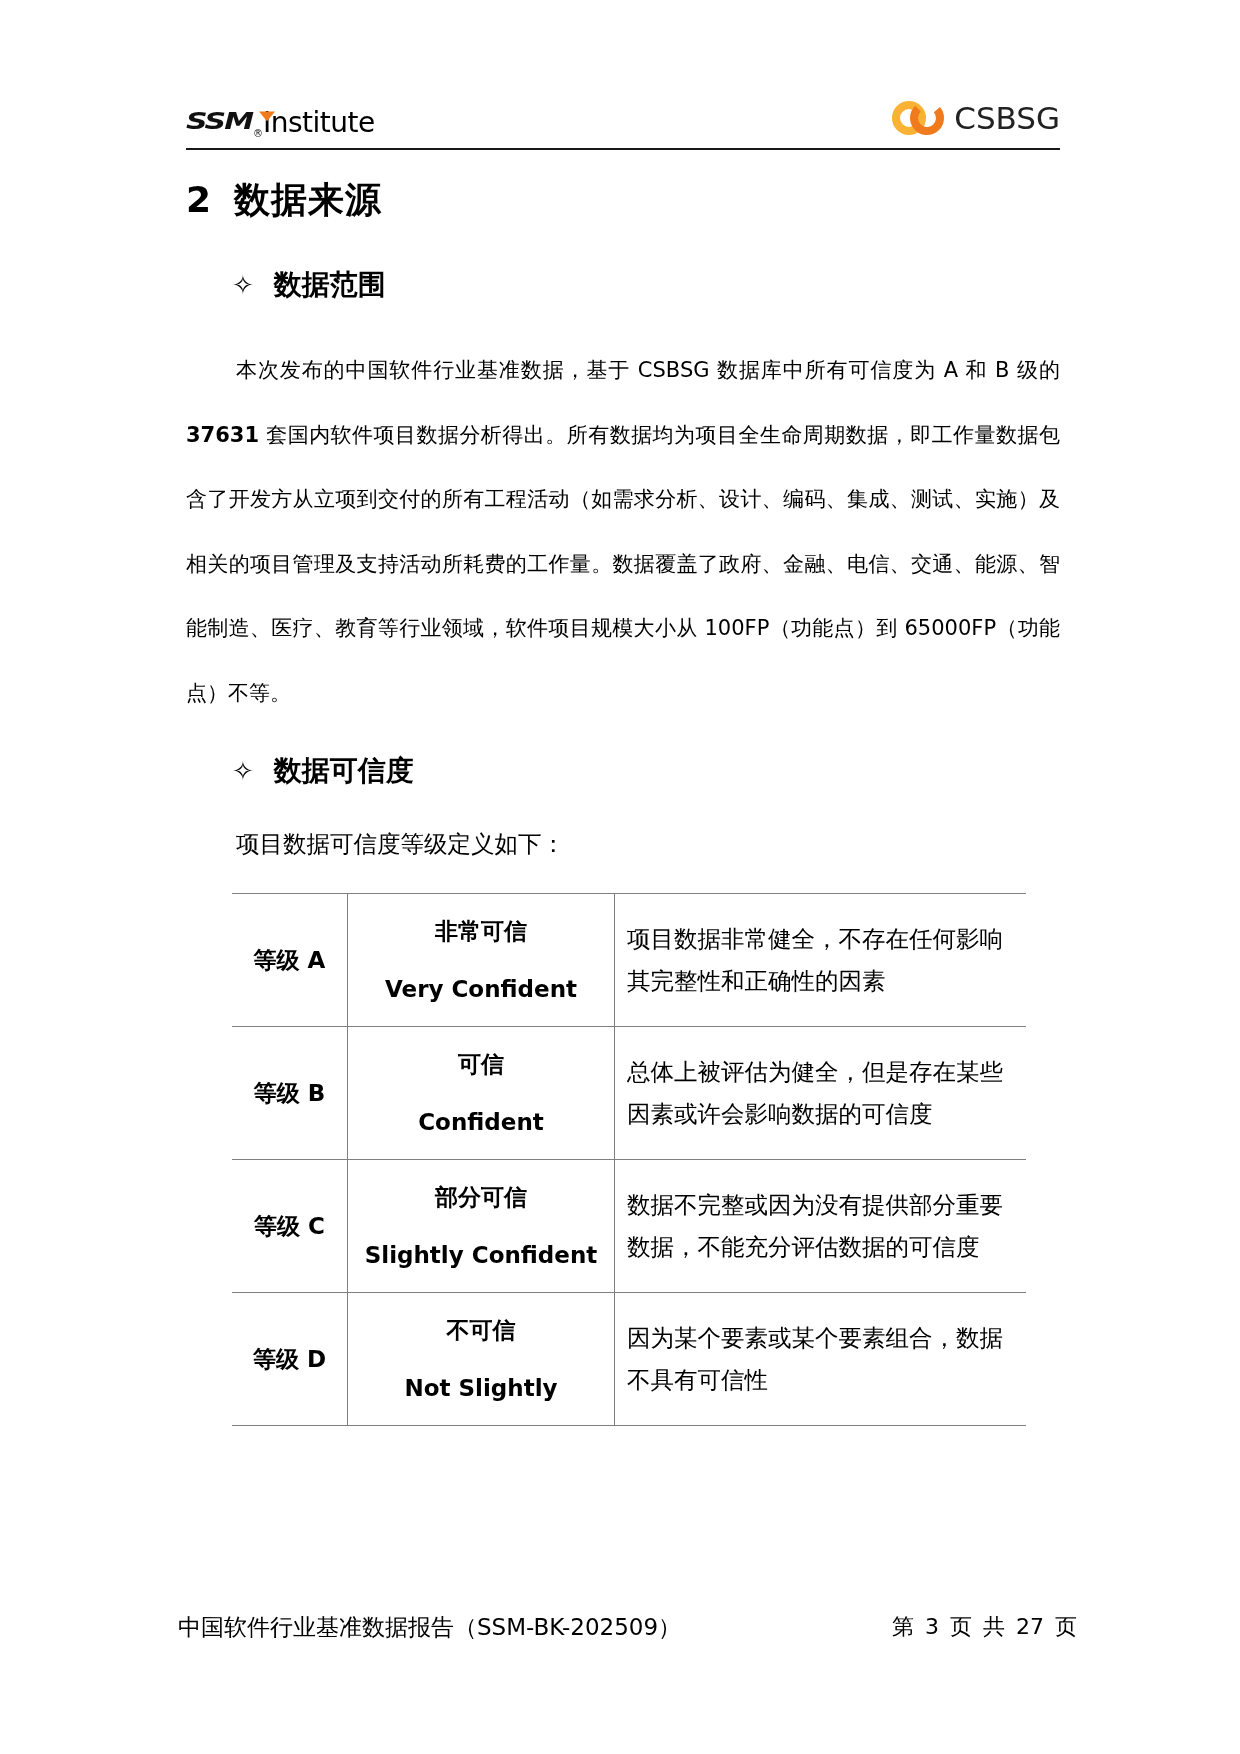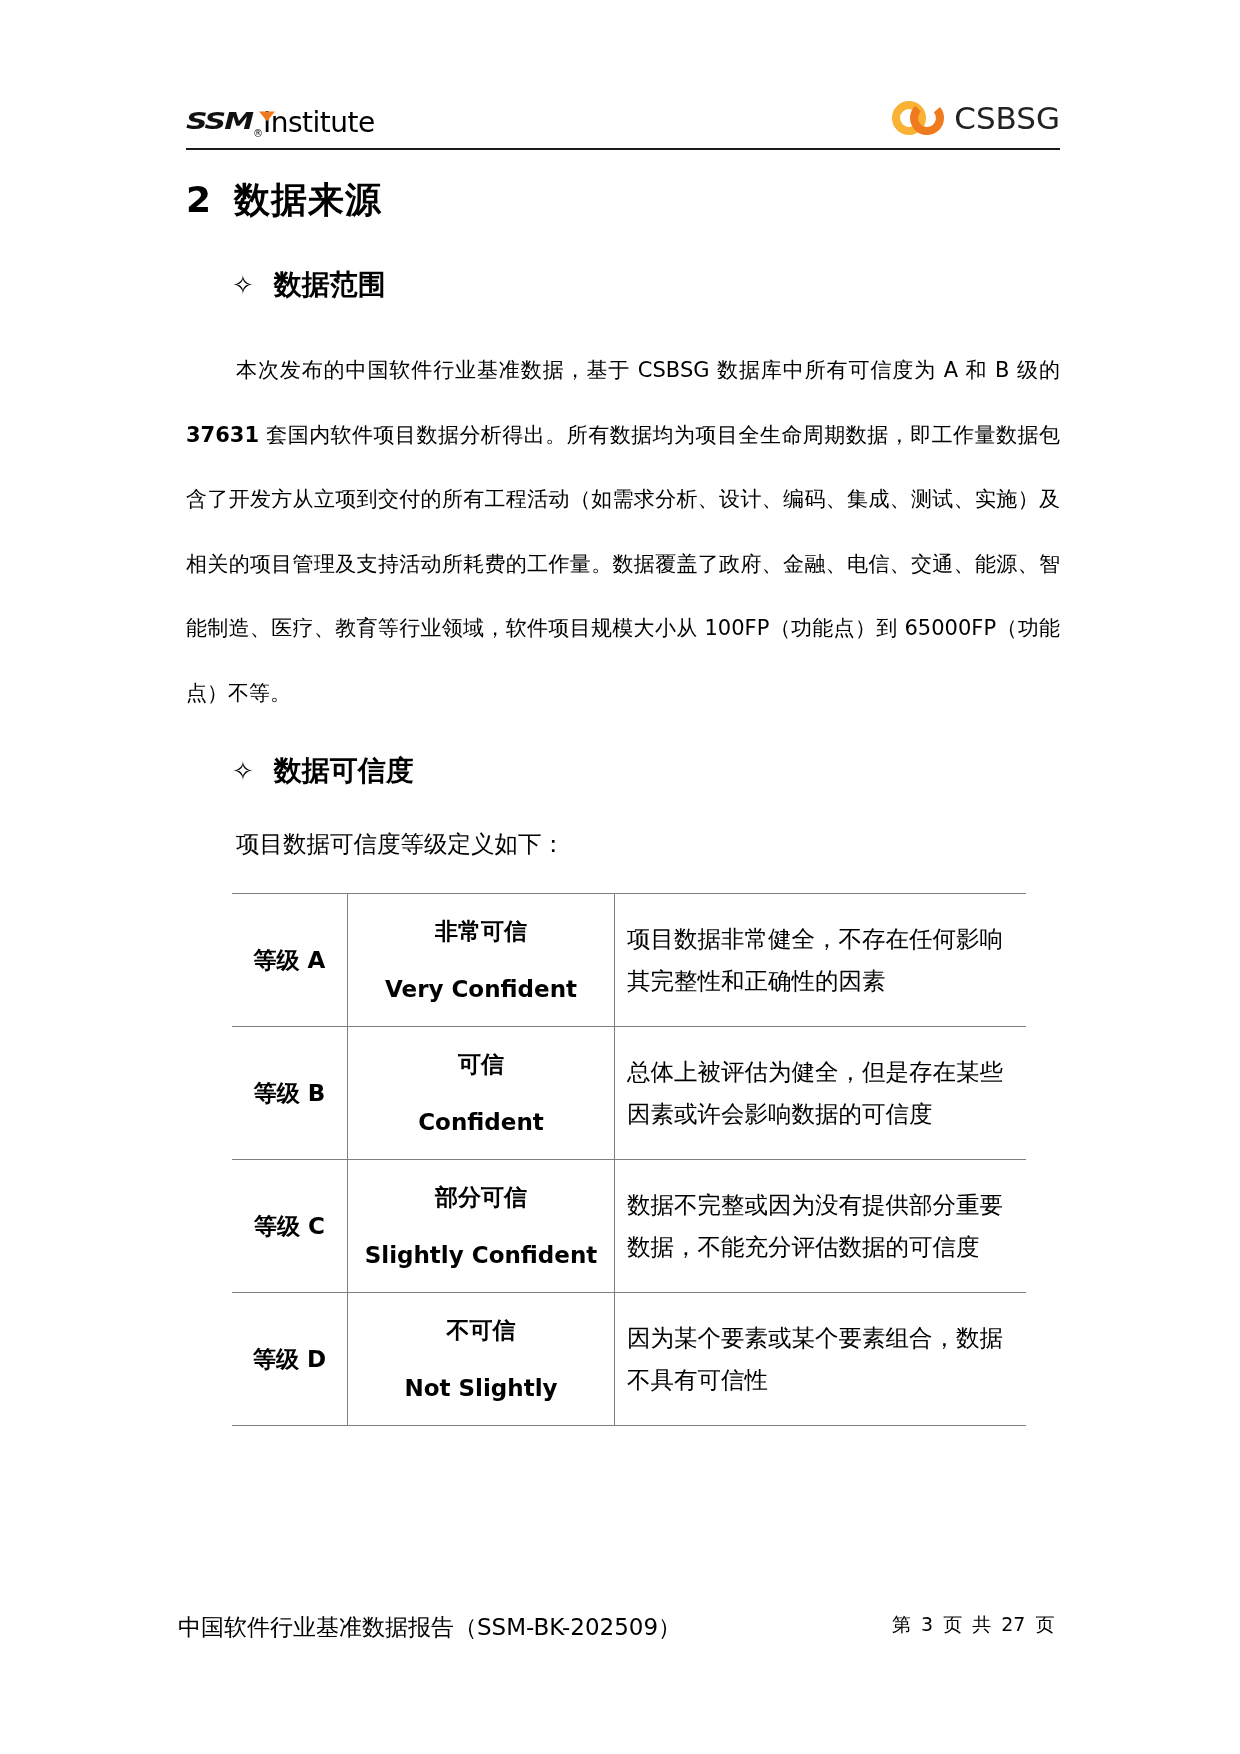--- a/index.html
+++ b/index.html
@@ -64,21 +64,21 @@
       border-top: 1.5px solid #7f7f7f; border-bottom: 1.5px solid #7f7f7f;
       height: 132px; padding: 0; vertical-align: middle;
     }
     table.grades td.c1 { width: 115px; text-align: center; font-weight: bold; font-size: 23px; border-right: 1.5px solid #7f7f7f; }
     table.grades td.c2 { width: 266px; text-align: center; font-weight: bold; font-size: 23px; border-right: 1.5px solid #7f7f7f; line-height: 58px; }
     table.grades td.c3 { padding-left: 12px; font-size: 23.5px; line-height: 42px; }
     .footer-left {
       position: absolute; left: 178px; top: 1612px; font-size: 23px;
     }
     .footer-right {
-      position: absolute; left: 892px; top: 1612px; font-size: 19px; word-spacing: 4px;
+      position: absolute; left: 892px; top: 1612px; font-size: 22px; word-spacing: 4px;
     }
   </style>
 </head>
 <body>
 
 <div class="header">
   <div class="logo-ssm">
     <span class="ssm-mark">
       <span>SSM</span>
       <span class="ssm-tri"></span>

